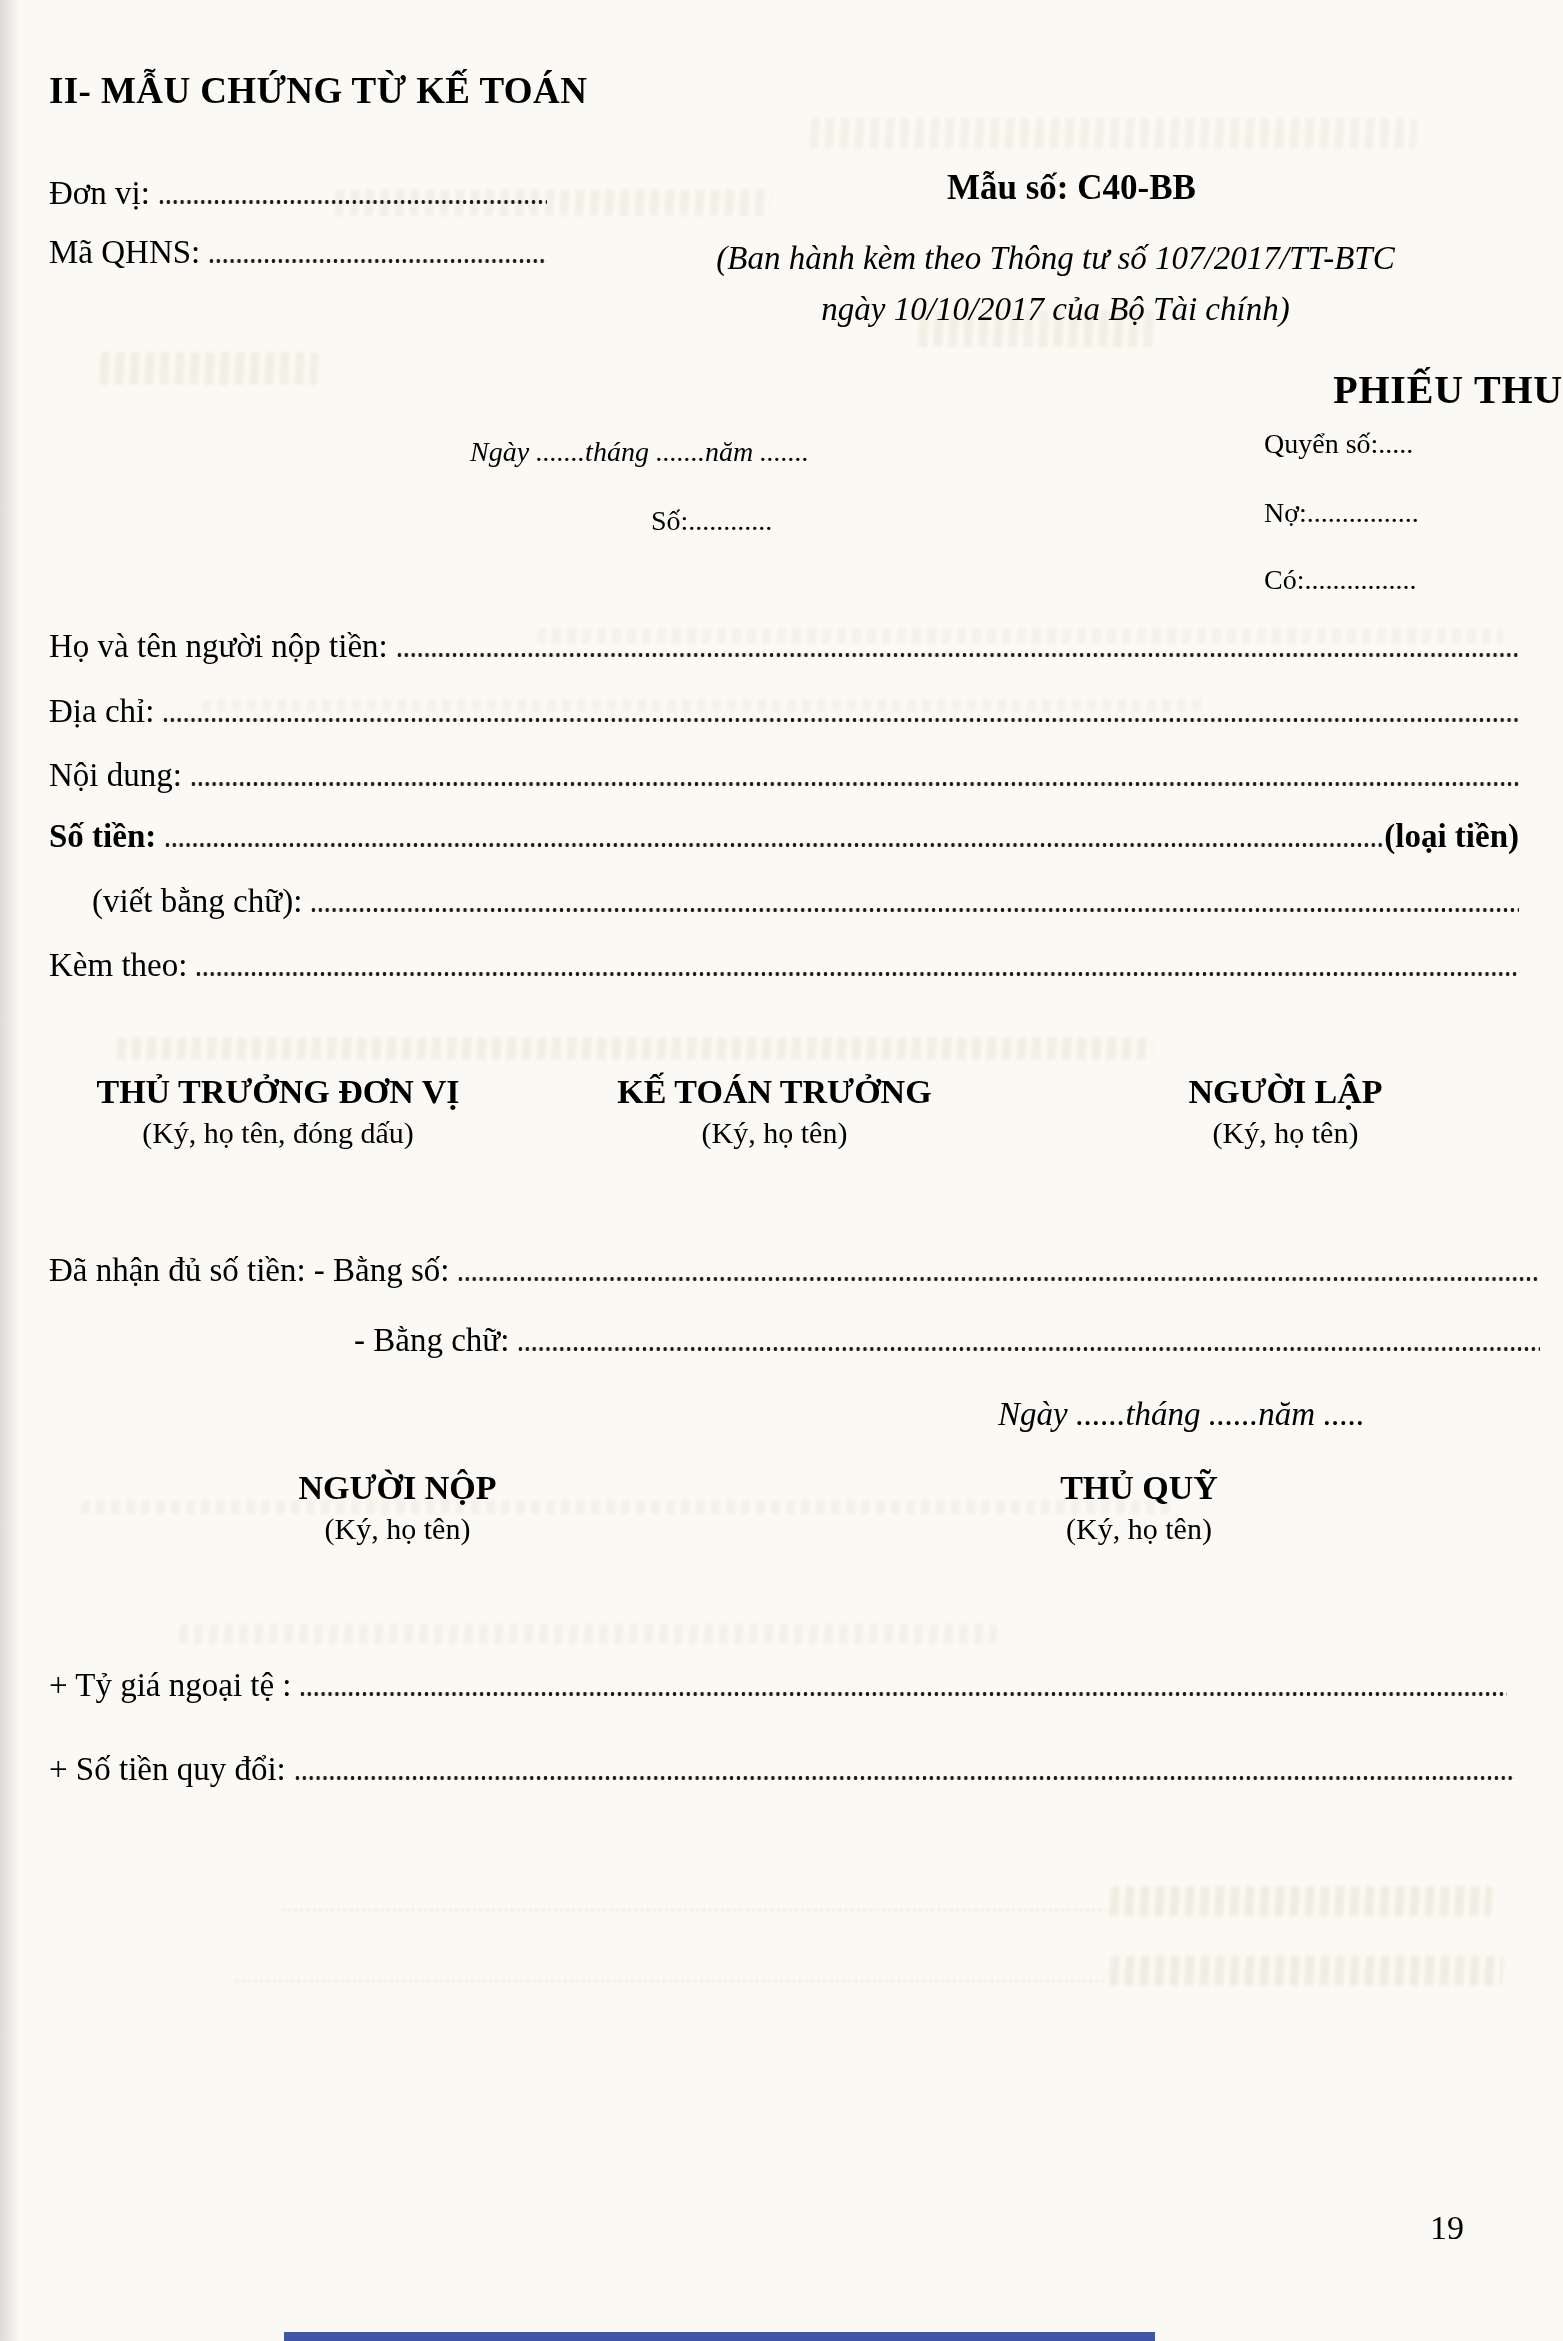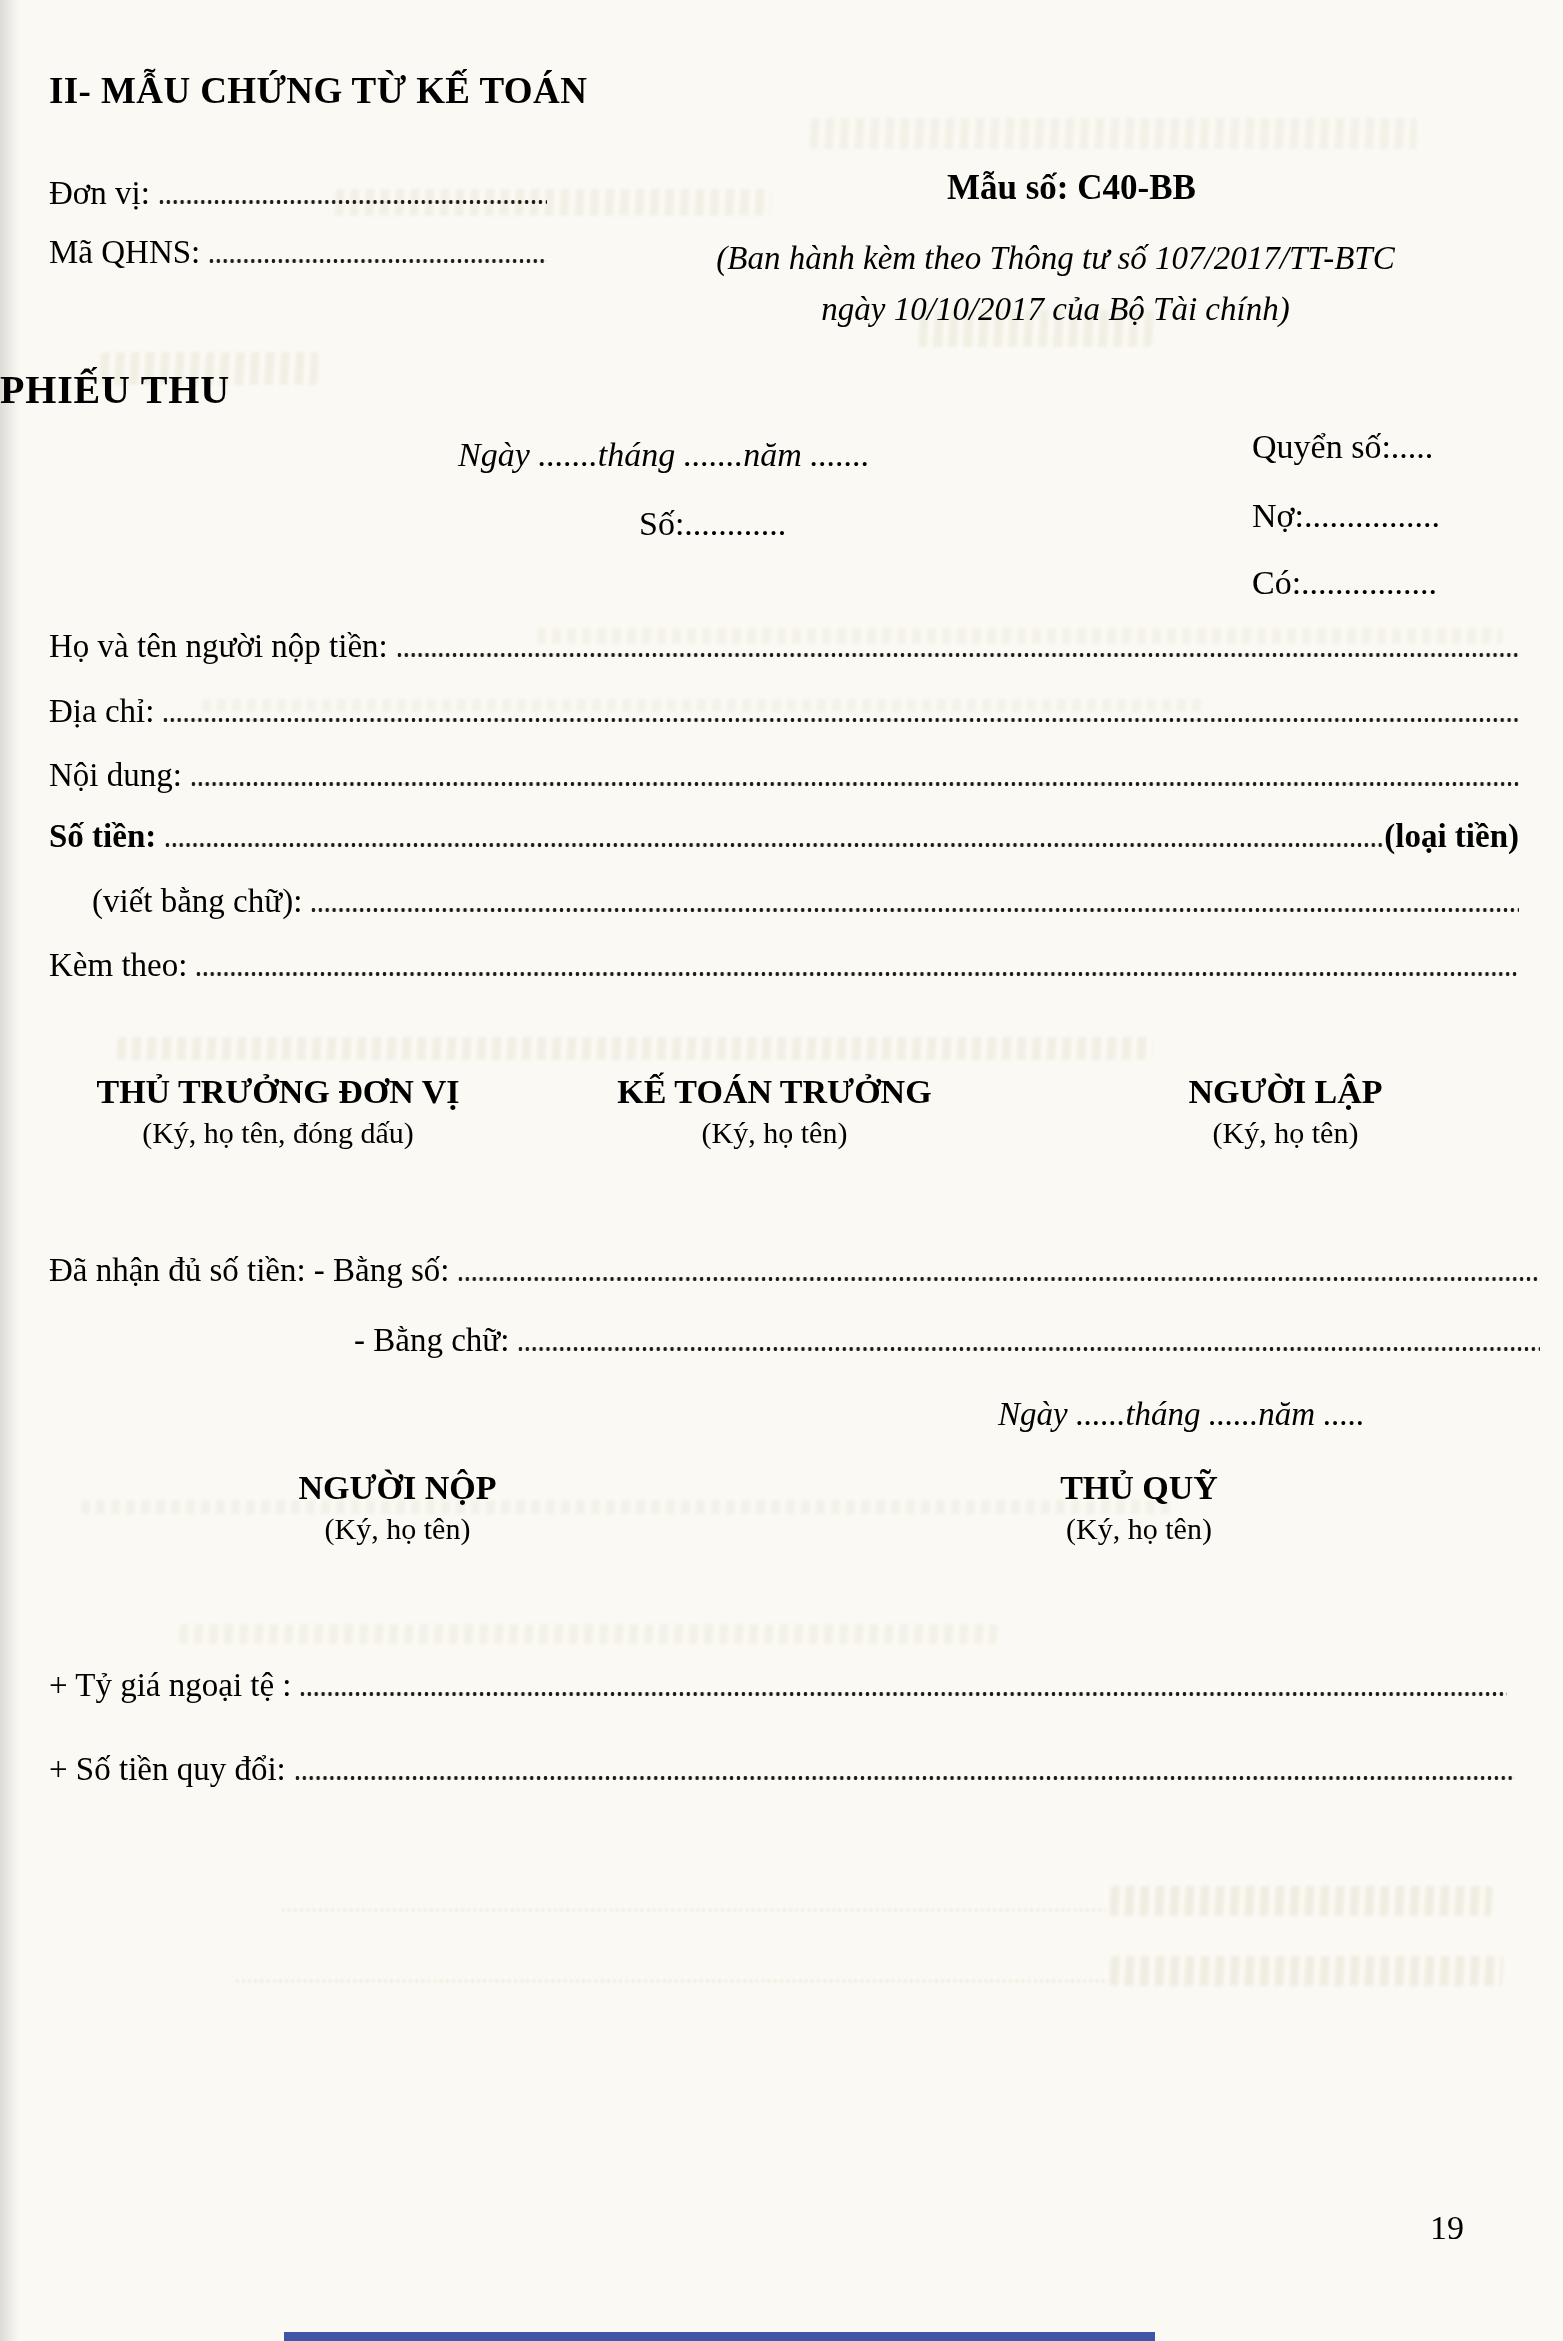--- a/index.html
+++ b/index.html
@@ -14,24 +14,24 @@
   .edge-shadow{position:absolute;left:0;top:0;bottom:0;width:18.7px;
     background:linear-gradient(90deg,rgba(95,95,100,.20),rgba(95,95,100,0));}
   .abs{position:absolute;}
   .row{position:absolute;display:flex;align-items:flex-end;white-space:nowrap;}
   .label{white-space:nowrap;}
   .leader{flex:1 1 auto;height:10px;margin:0 0 5.5px 7.8px;
     background-image:radial-gradient(circle,#1b1916 1.7px,rgba(0,0,0,0) 2.1px);
     background-size:6.9px 10px;background-repeat:repeat-x;background-position:0 55%;}
   .h1{font-size:37px;font-weight:bold;letter-spacing:0.4px;}
   .body-text{font-size:33px;}
-  .big{font-size:34px;}
+  .big{font-size:28px;margin-left:12px;}
   .form-no{font-size:35px;font-weight:bold;}
   .issued{font-style:italic;font-size:33px;text-align:center;line-height:51px;}
-  .doc-title{font-size:40px;font-weight:bold;text-align:left;letter-spacing:0.8px;}
+  .doc-title{font-size:40px;font-weight:bold;text-align:right;letter-spacing:0.8px;}
   .ital{font-style:italic;}
   .sig-col{position:absolute;text-align:center;}
   .sig-title{font-size:34px;font-weight:bold;white-space:nowrap;}
   .sig-note{font-size:30px;margin-top:5px;white-space:nowrap;}
   .pagenum{font-size:34px;}
   .bottom-bar{position:absolute;}
   
   .ghost{position:absolute;opacity:.10;filter:blur(1.6px);border-radius:3.9px;
     background:repeating-linear-gradient(90deg,#a3976a 0 8.6px,rgba(0,0,0,0) 8.6px 15px);
     transform:skewX(-3deg);}

